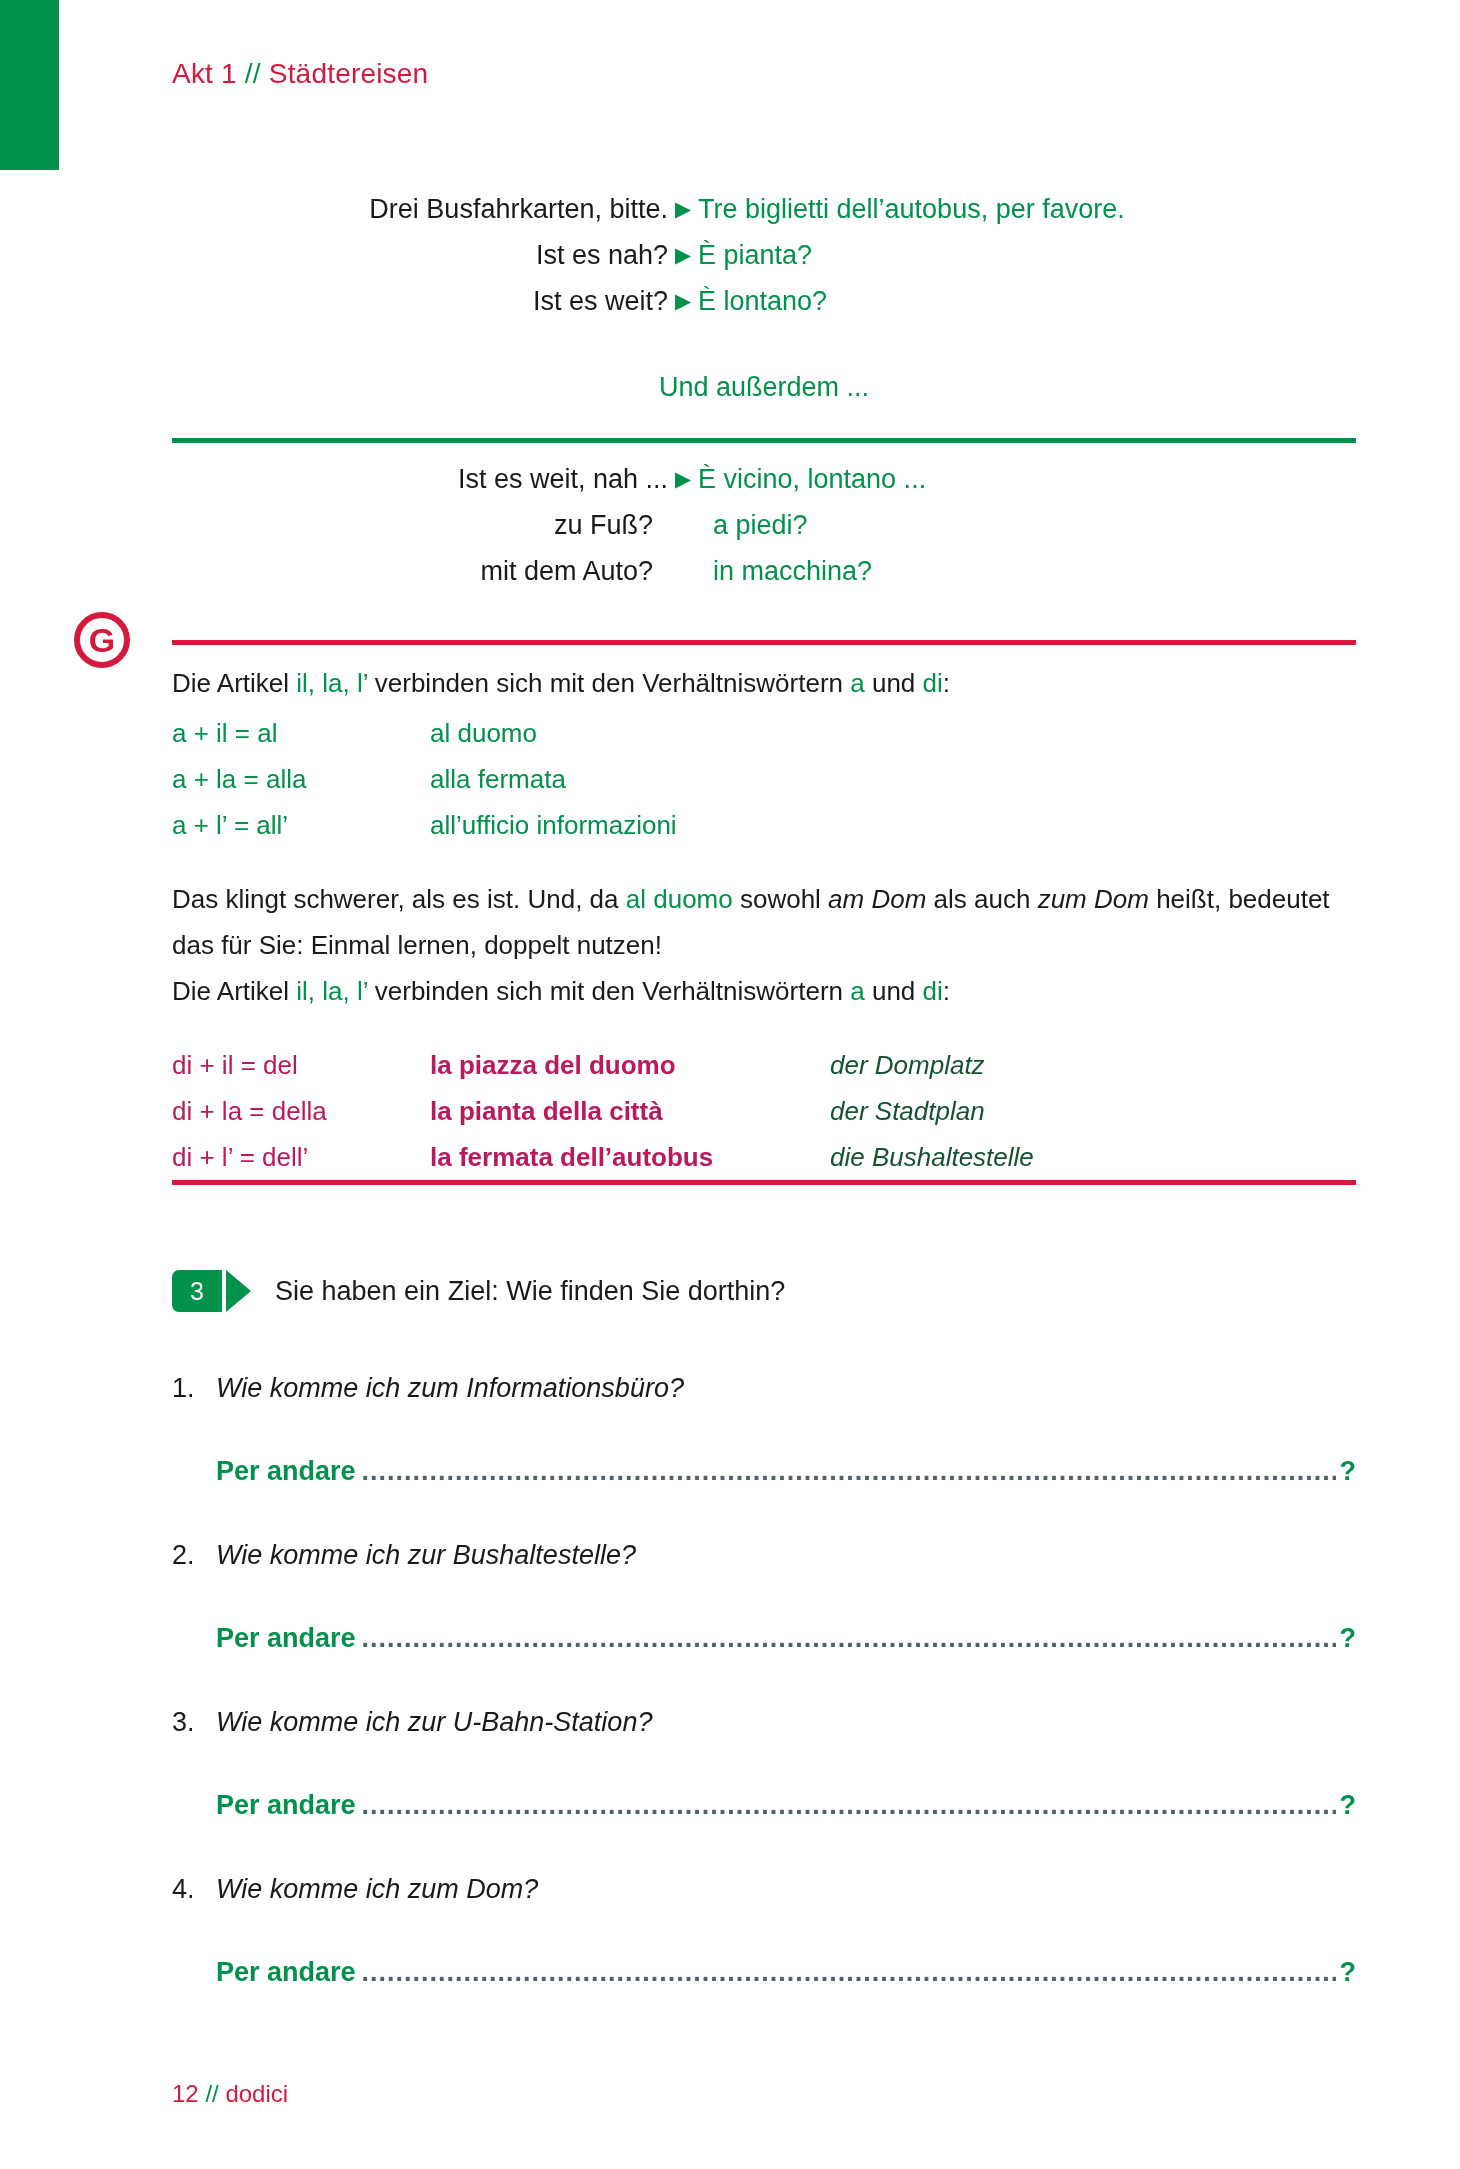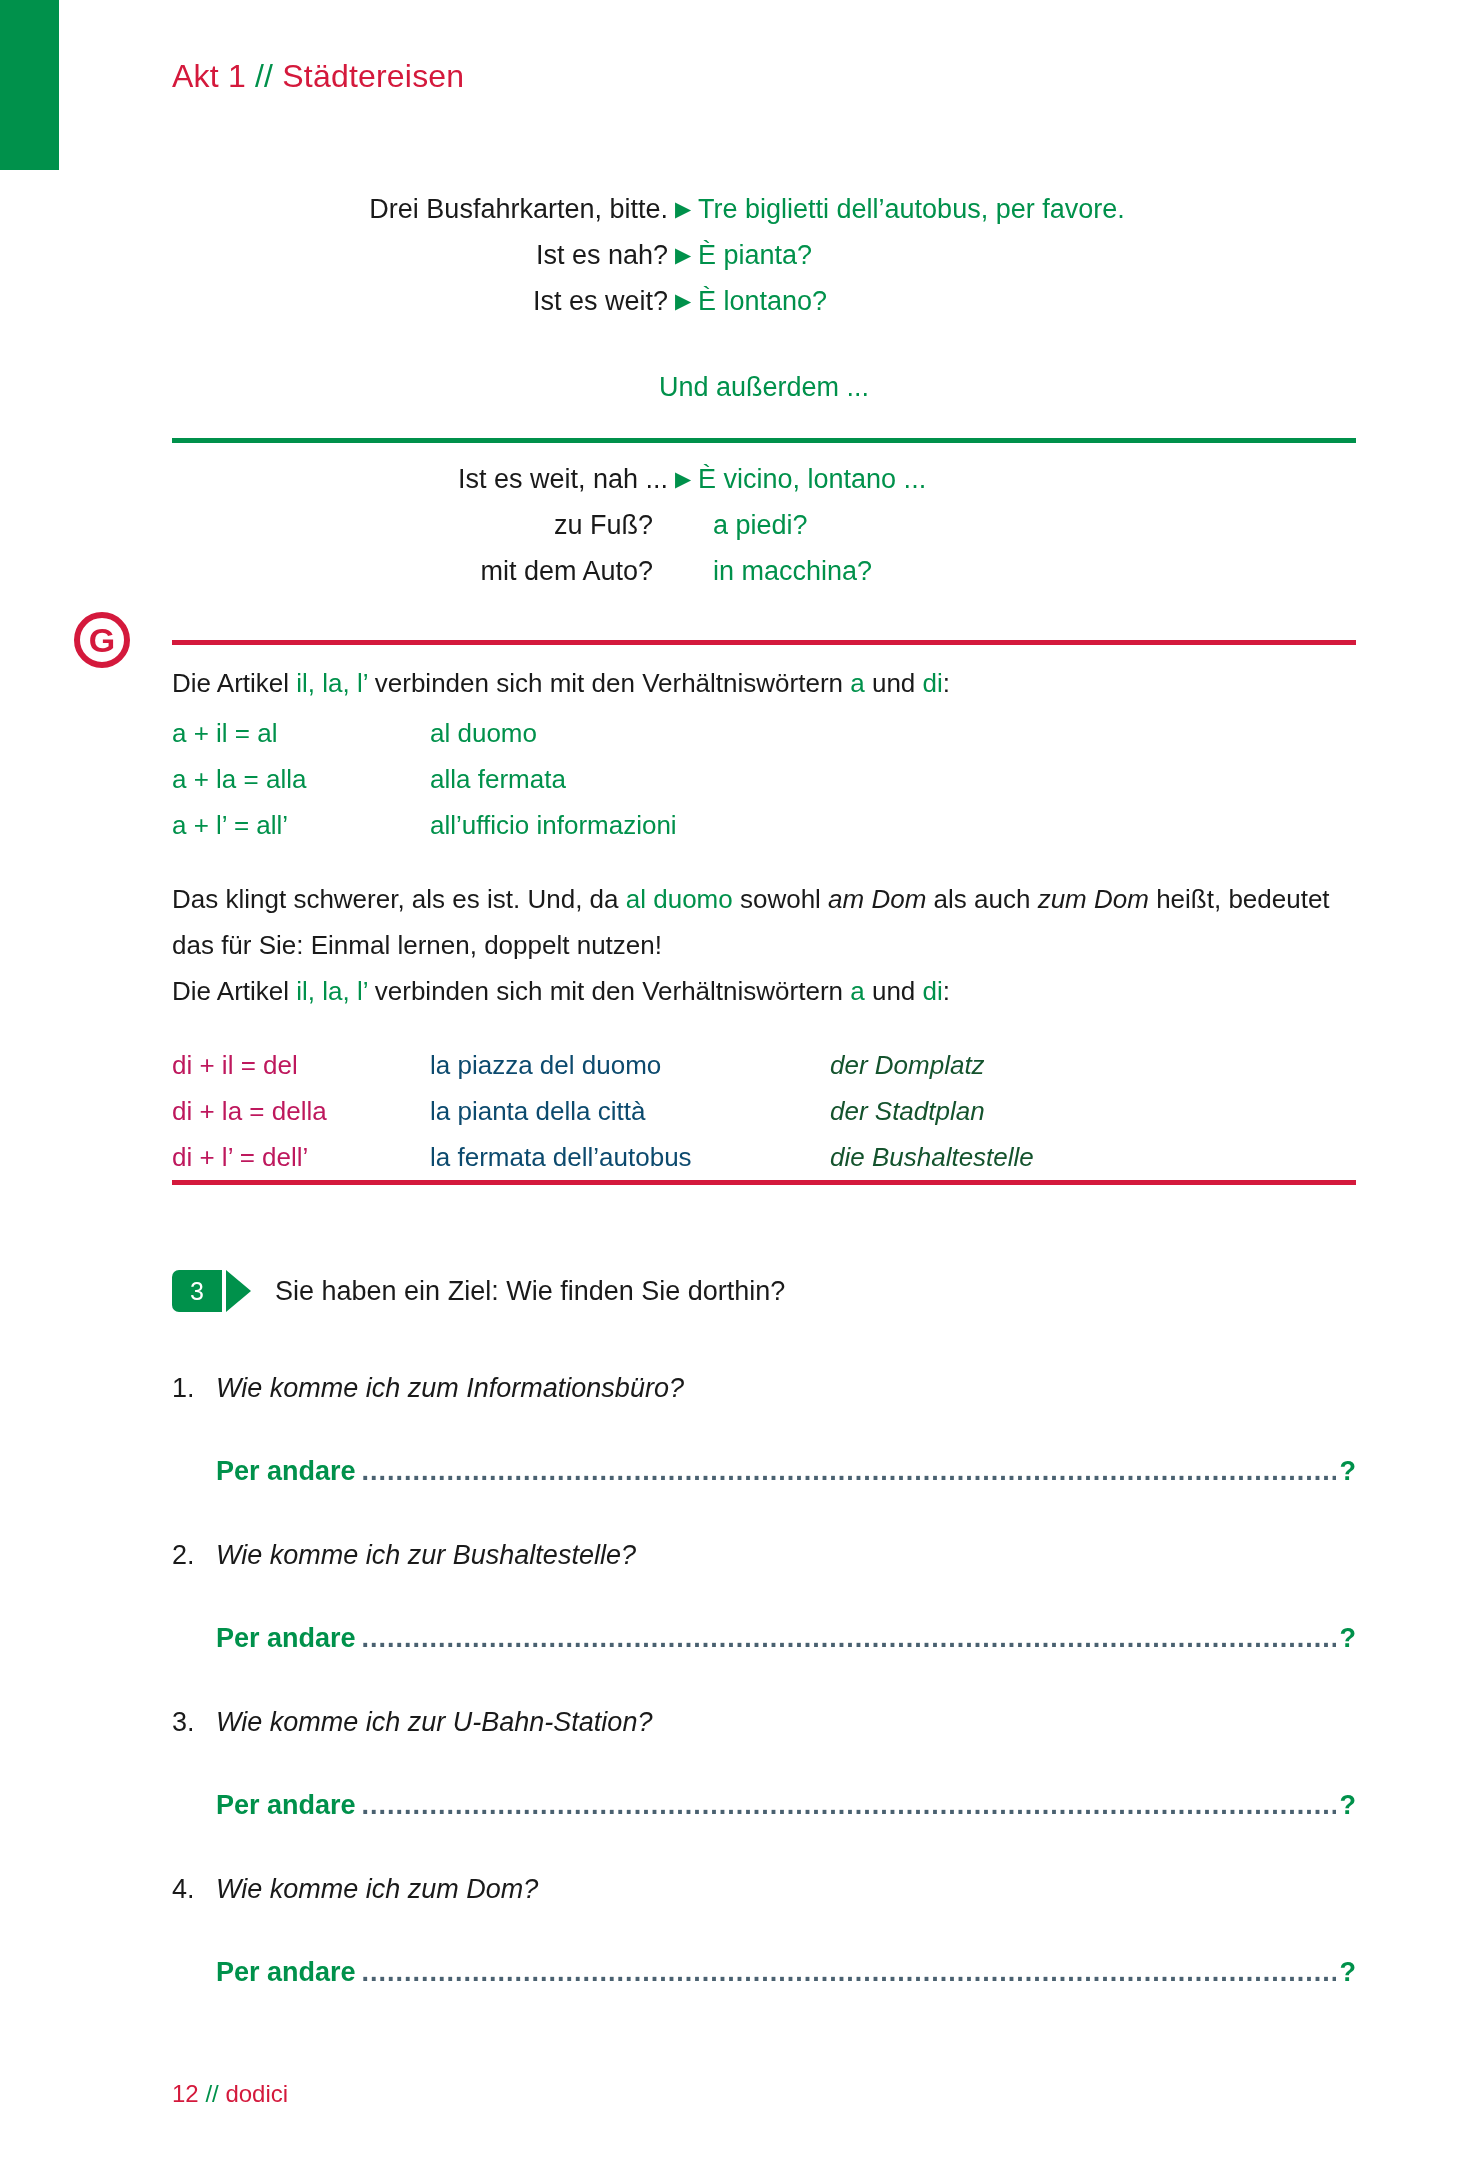--- a/index.html
+++ b/index.html
@@ -33,21 +33,21 @@
     top: 0;
     width: 1184px;
     height: 2169px;
   }
 
   
   .running-head {
     position: absolute;
     left: 0;
     top: 58px;
-    font-size: 32px;
+    font-size: 28px;
     letter-spacing: .2px;
     color: #d4193c;
     white-space: nowrap;
   }
   .running-head .sep { color: #00914b; }
 
   
   .dialogue {
     position: absolute;
     left: 0;
@@ -173,21 +173,21 @@
     border-collapse: collapse;
   }
   .table-di td {
     font-size: 26px;
     line-height: 46px;
     padding: 0;
     vertical-align: top;
     white-space: nowrap;
   }
   .table-di td.c1 { width: 258px; color: #be185d; }
-  .table-di td.c2 { width: 400px; color: #0c4a6e; }
+  .table-di td.c2 { width: 400px; color: #be185d; font-weight: bold; }
   .table-di td.c3 { color: #14532d; font-style: italic; }
 
   
   .ex-head {
     position: absolute;
     left: 0;
     top: 1270px;
     display: flex;
     align-items: center;
   }

